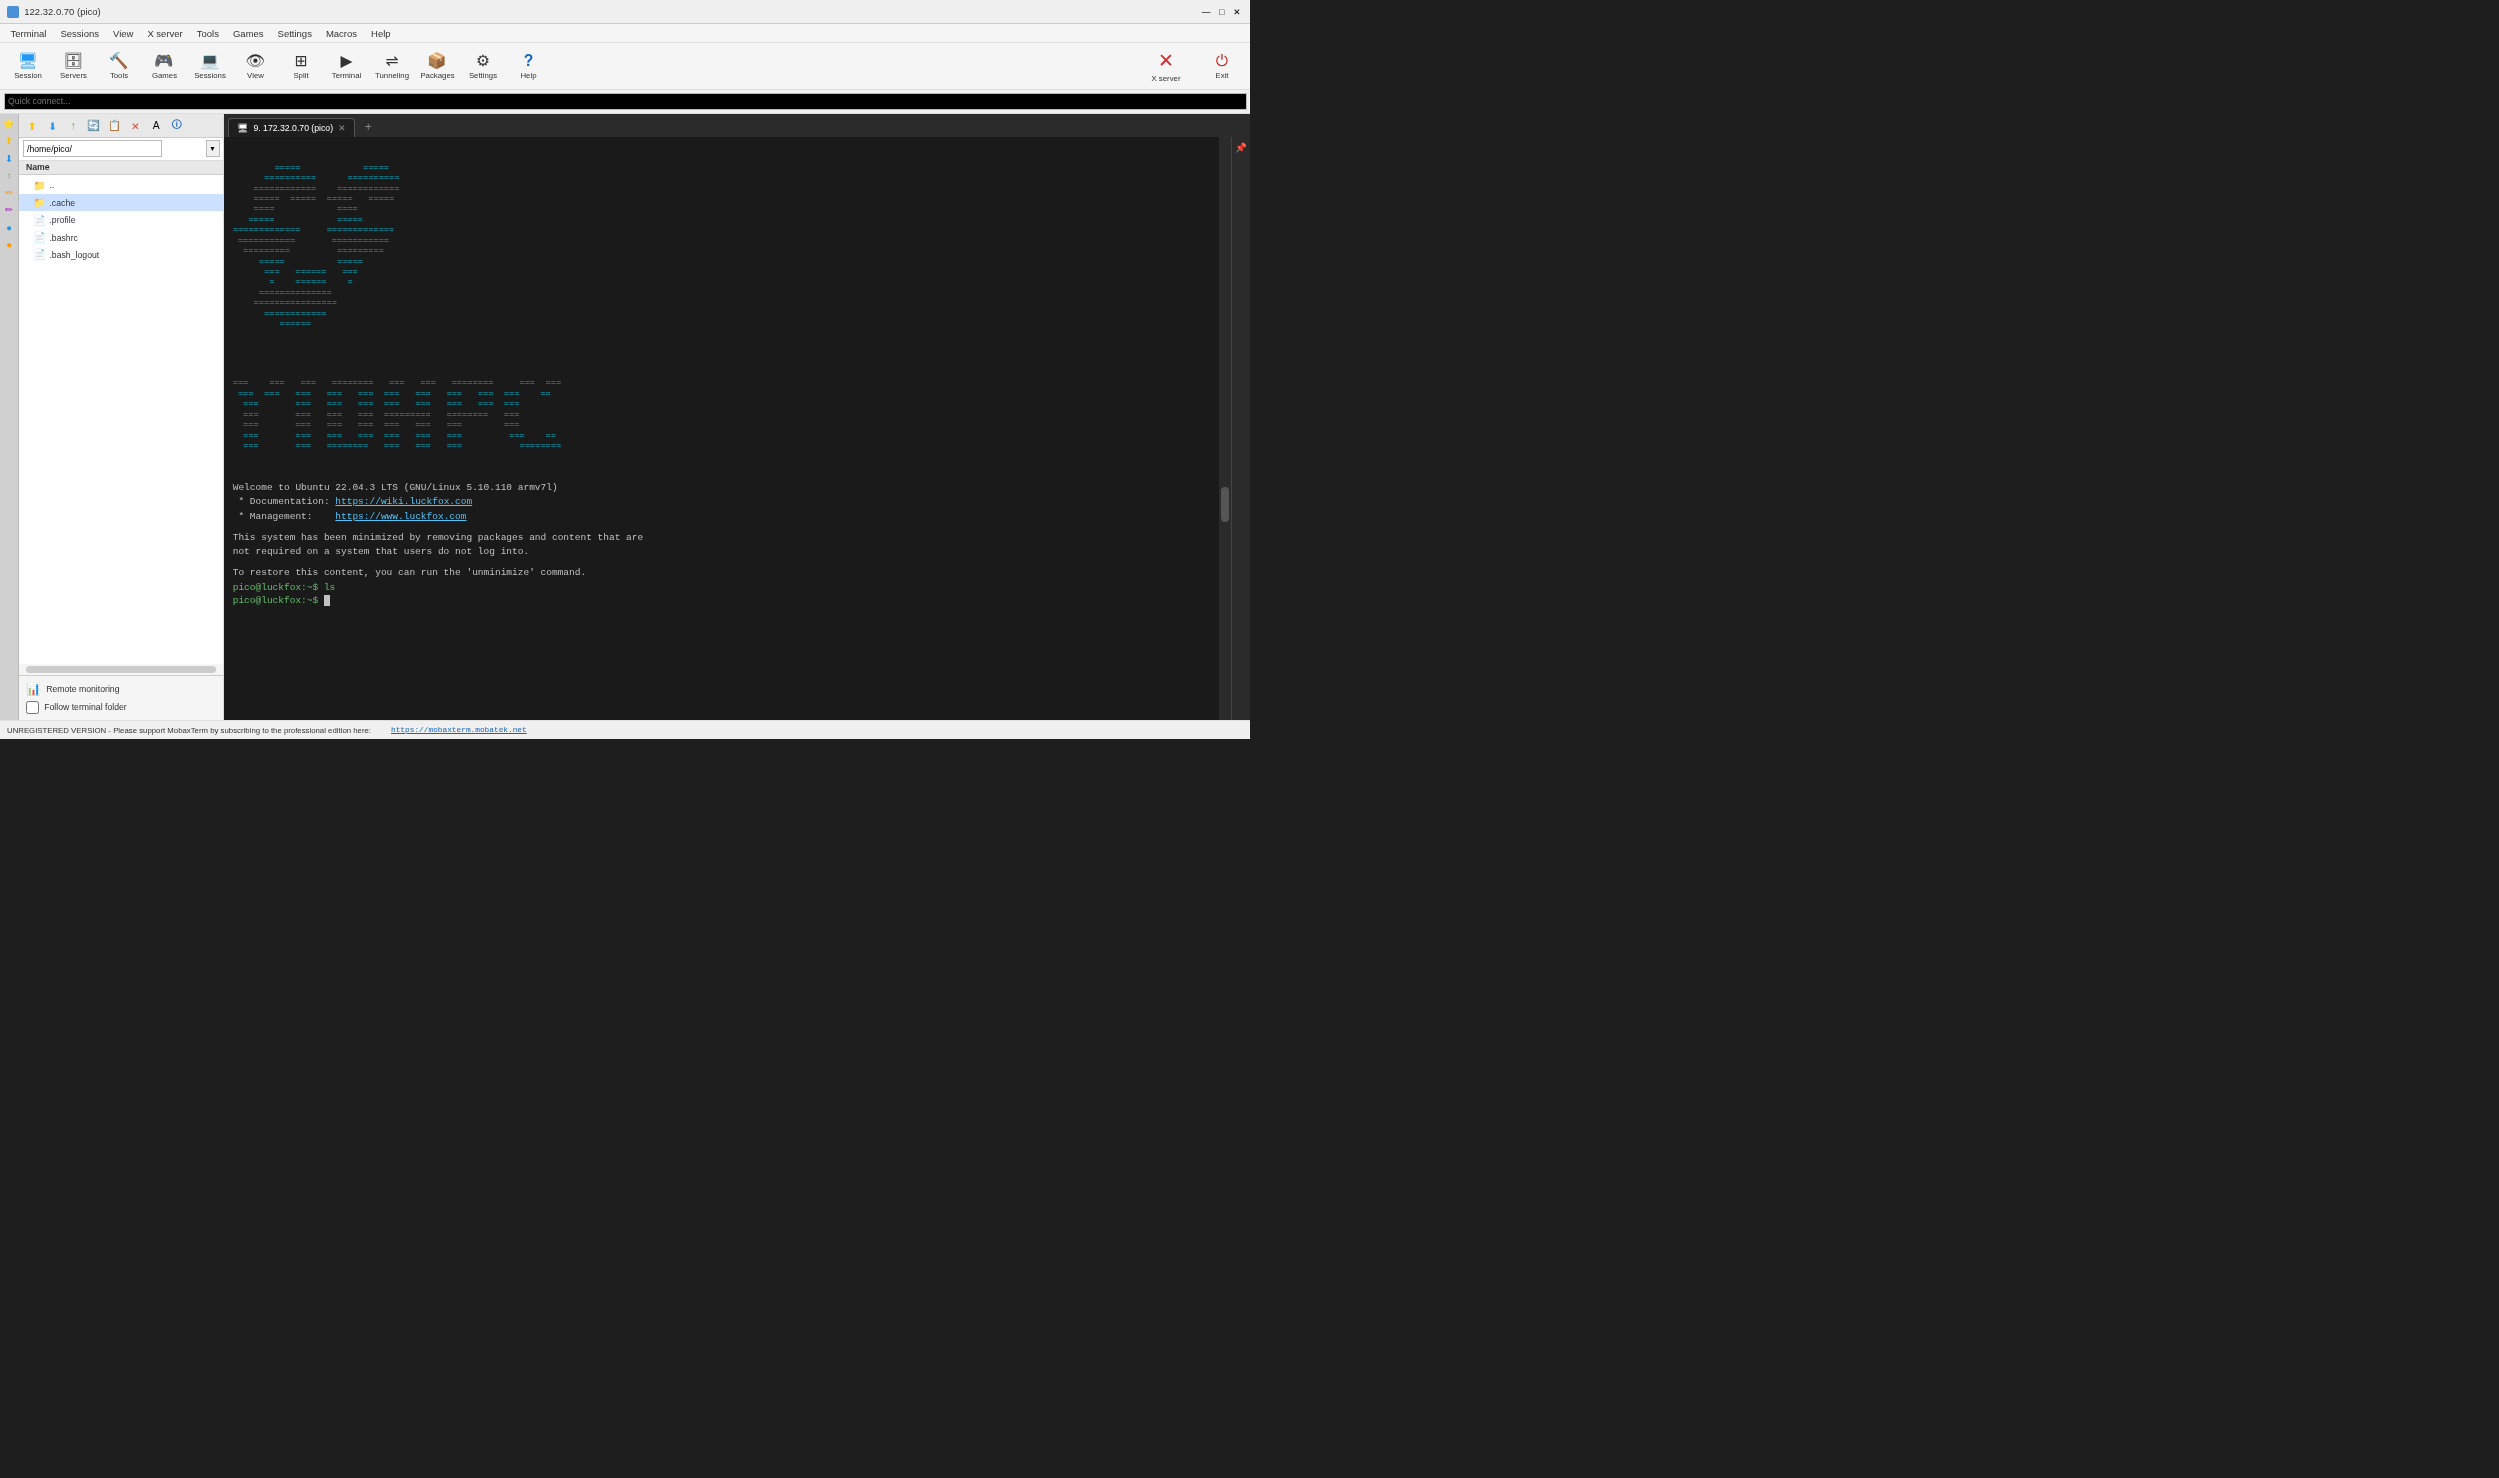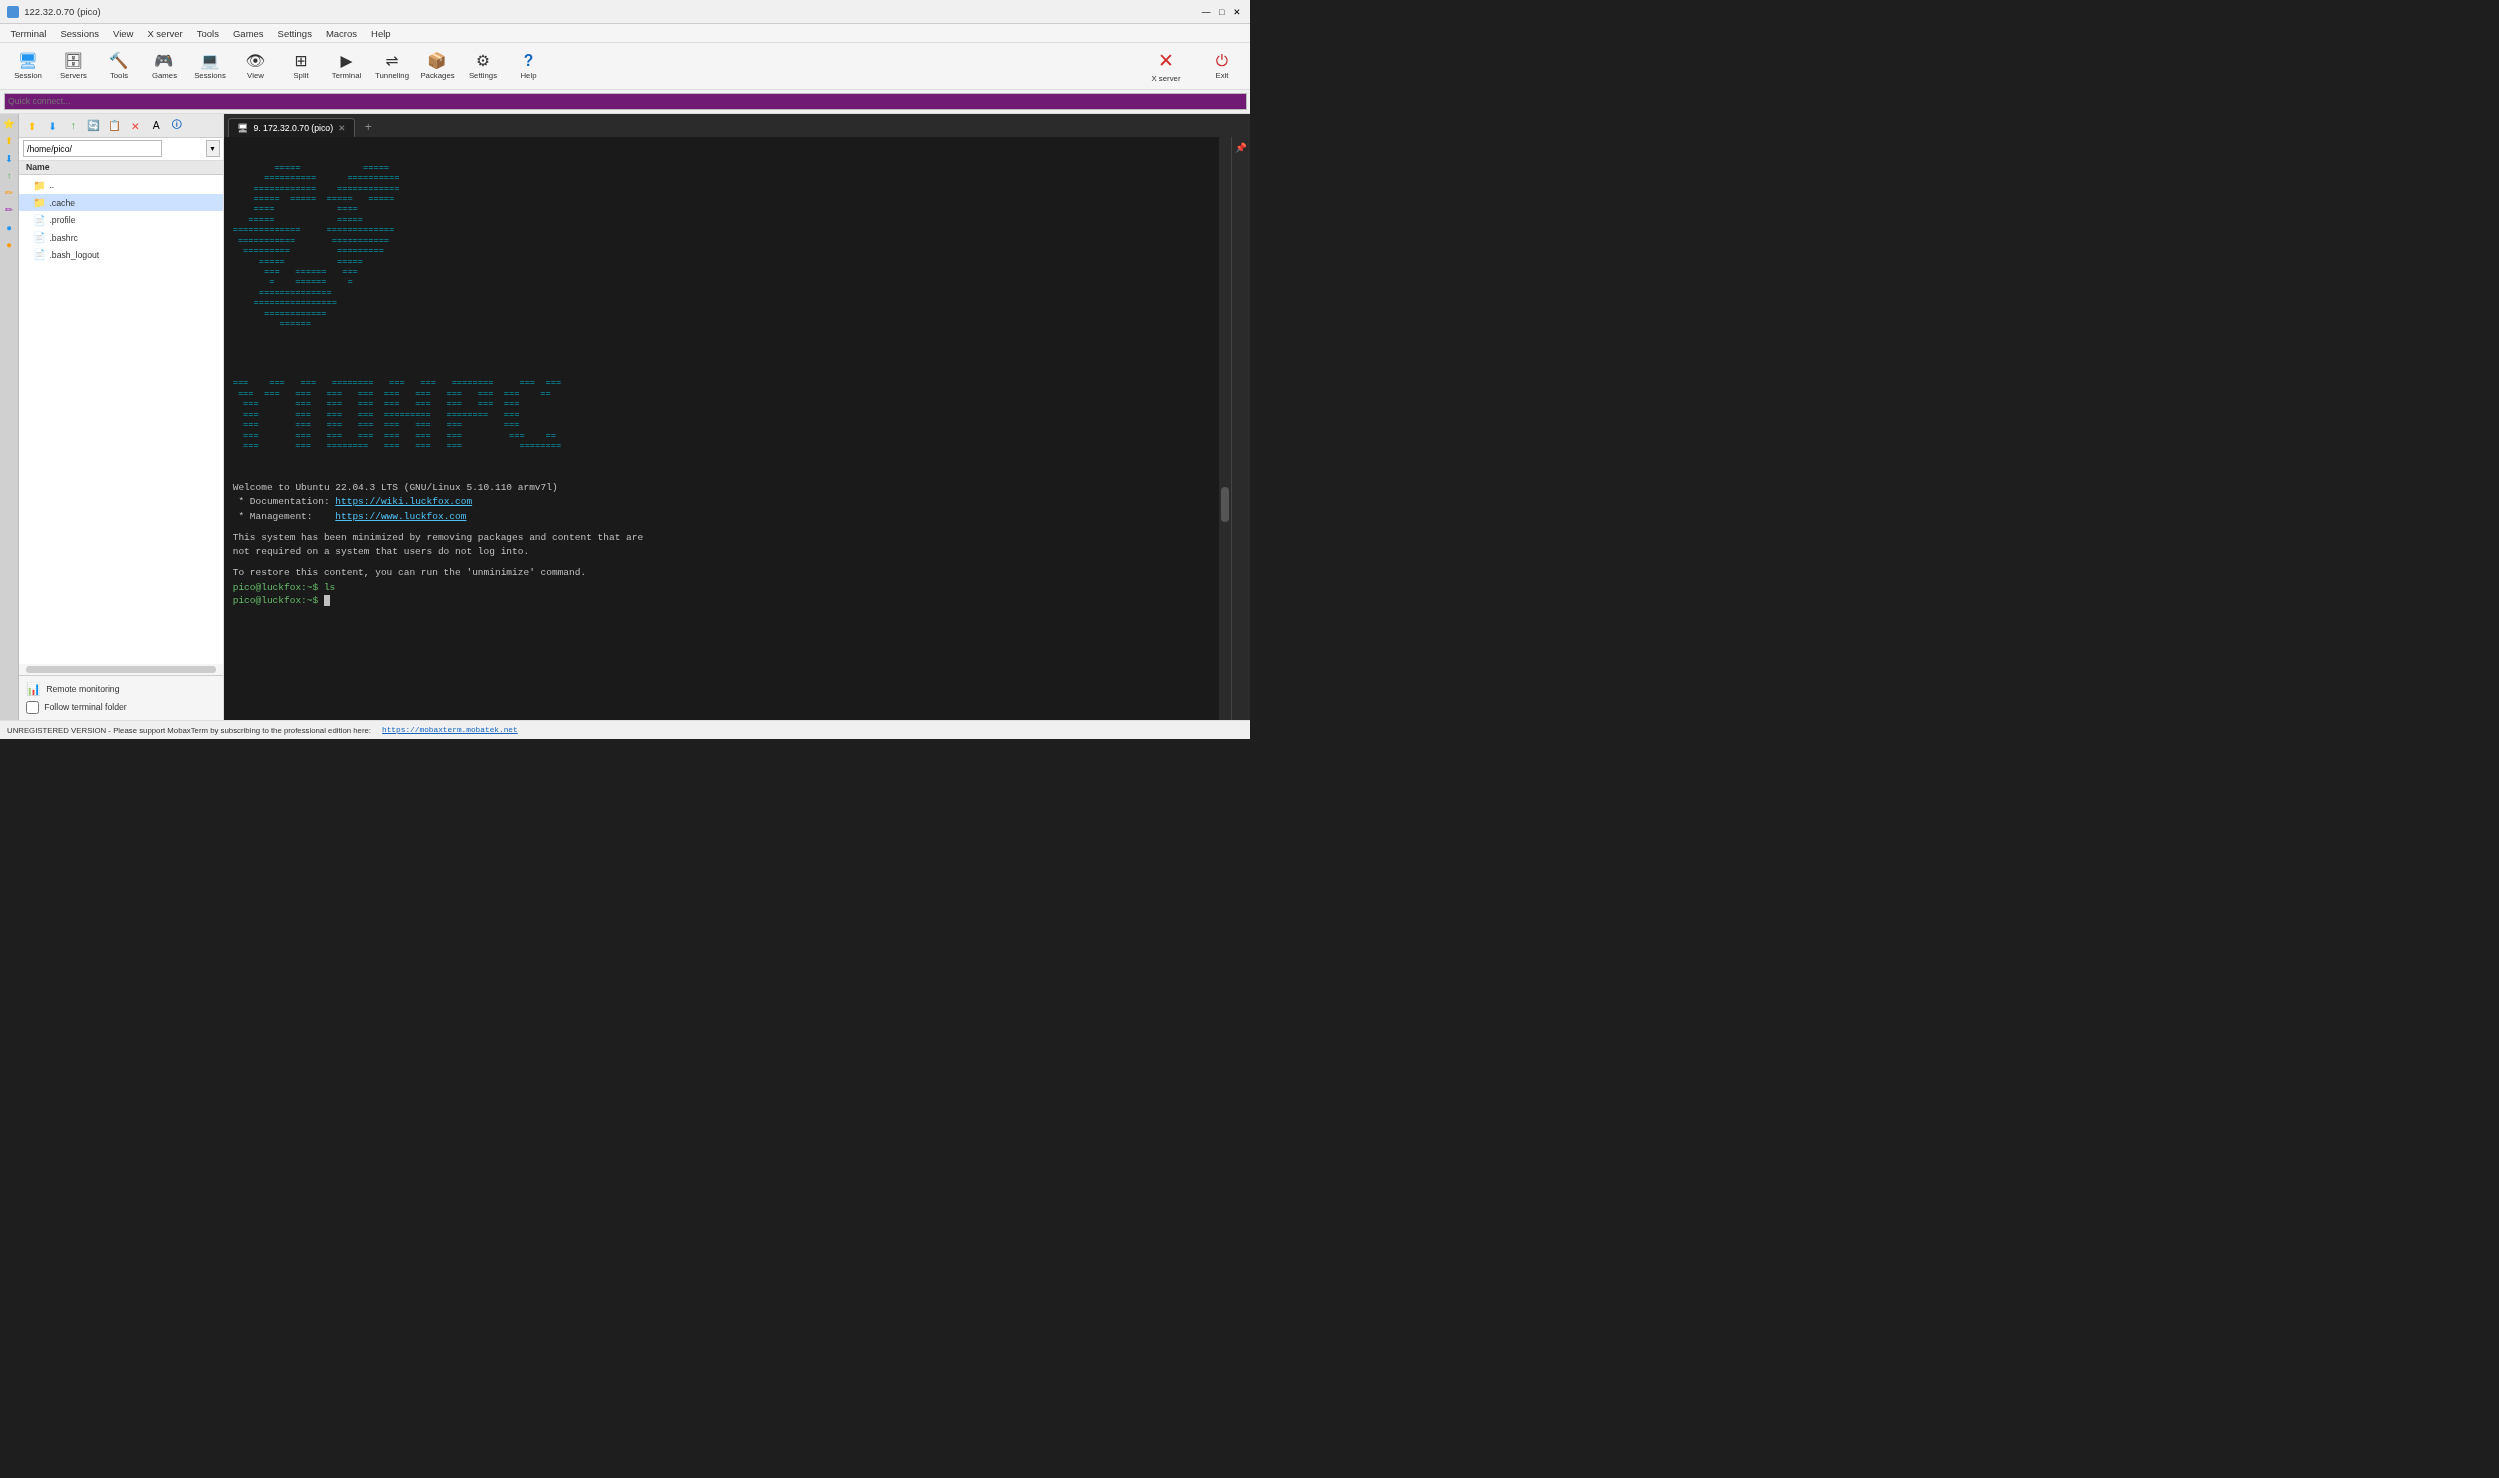--- a/index.html
+++ b/index.html
@@ -144,21 +144,21 @@
       padding: 0 3.5px;
       border-bottom: 0.9px solid #ddd;
     }
     .quick-connect-input {
       flex: 1;
       height: 17.4px;
       border: 0.9px solid #bbb;
       padding: 0 3.5px;
       font-size: 8.7px;
       color: #999;
-      background: #701a75;
+      background: #000000;
     }
 
     
     .main-layout {
       display: flex;
       height: calc(739px - 24px - 19px - 47px - 24px - 19px);
     }
 
     
     .sidebar {
@@ -441,21 +441,21 @@
     
     .status-bar {
       height: 19px;
       background: #f0f0f0;
       border-top: 0.9px solid #ddd;
       display: flex;
       align-items: center;
       padding: 0 7px;
       font-size: 7.8px;
       color: #333;
-      gap: 11px;
+      gap: 20px;
     }
     .status-link {
       color: #1565c0;
       text-decoration: underline;
       cursor: pointer;
       font-family: Liberation Mono, monospace;
     }
 
     
     .ico-session { color: #2196F3; }

